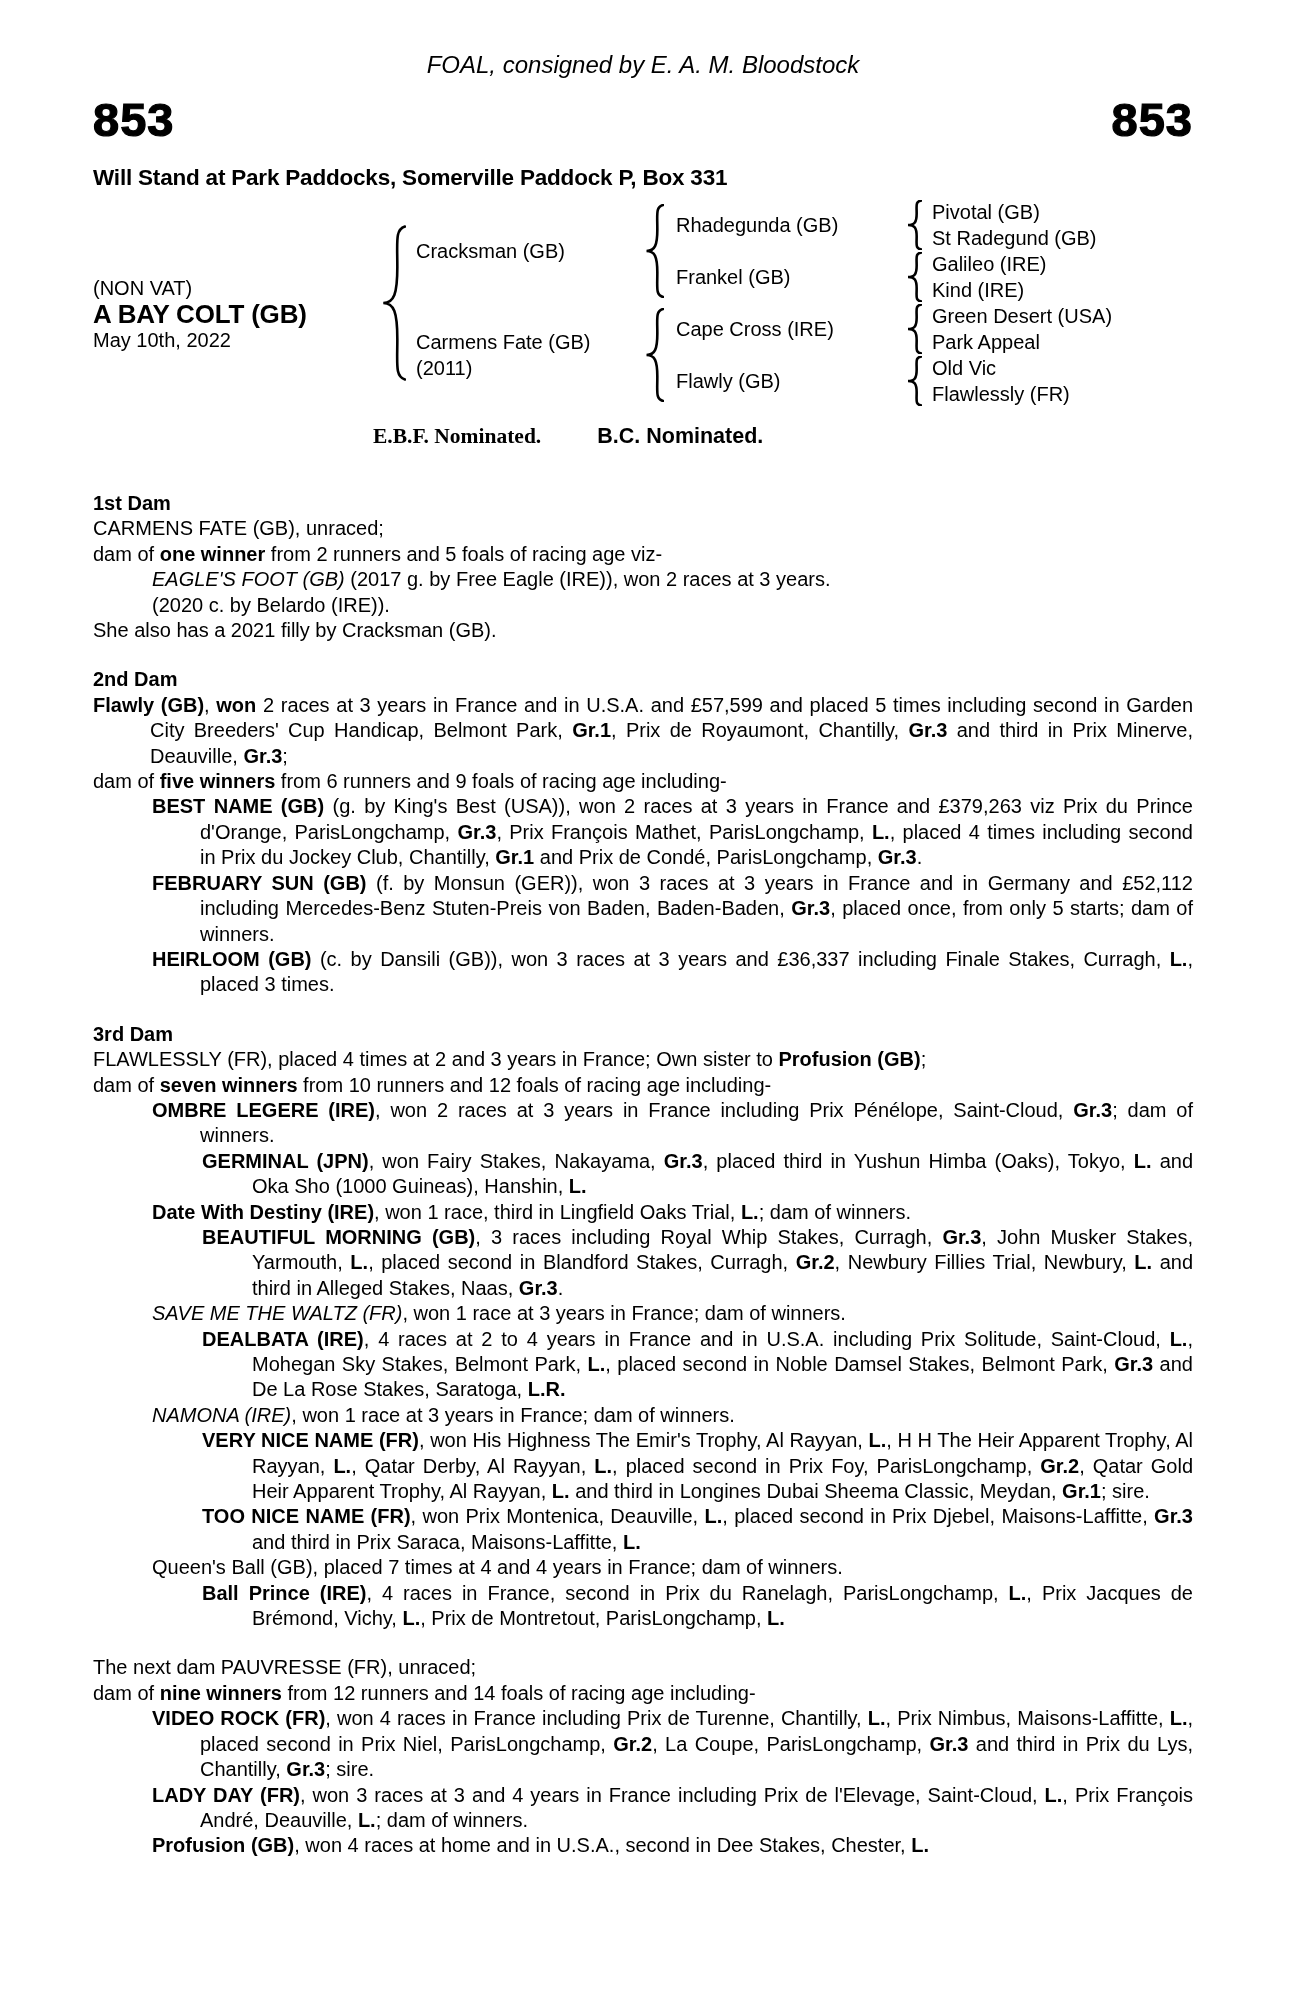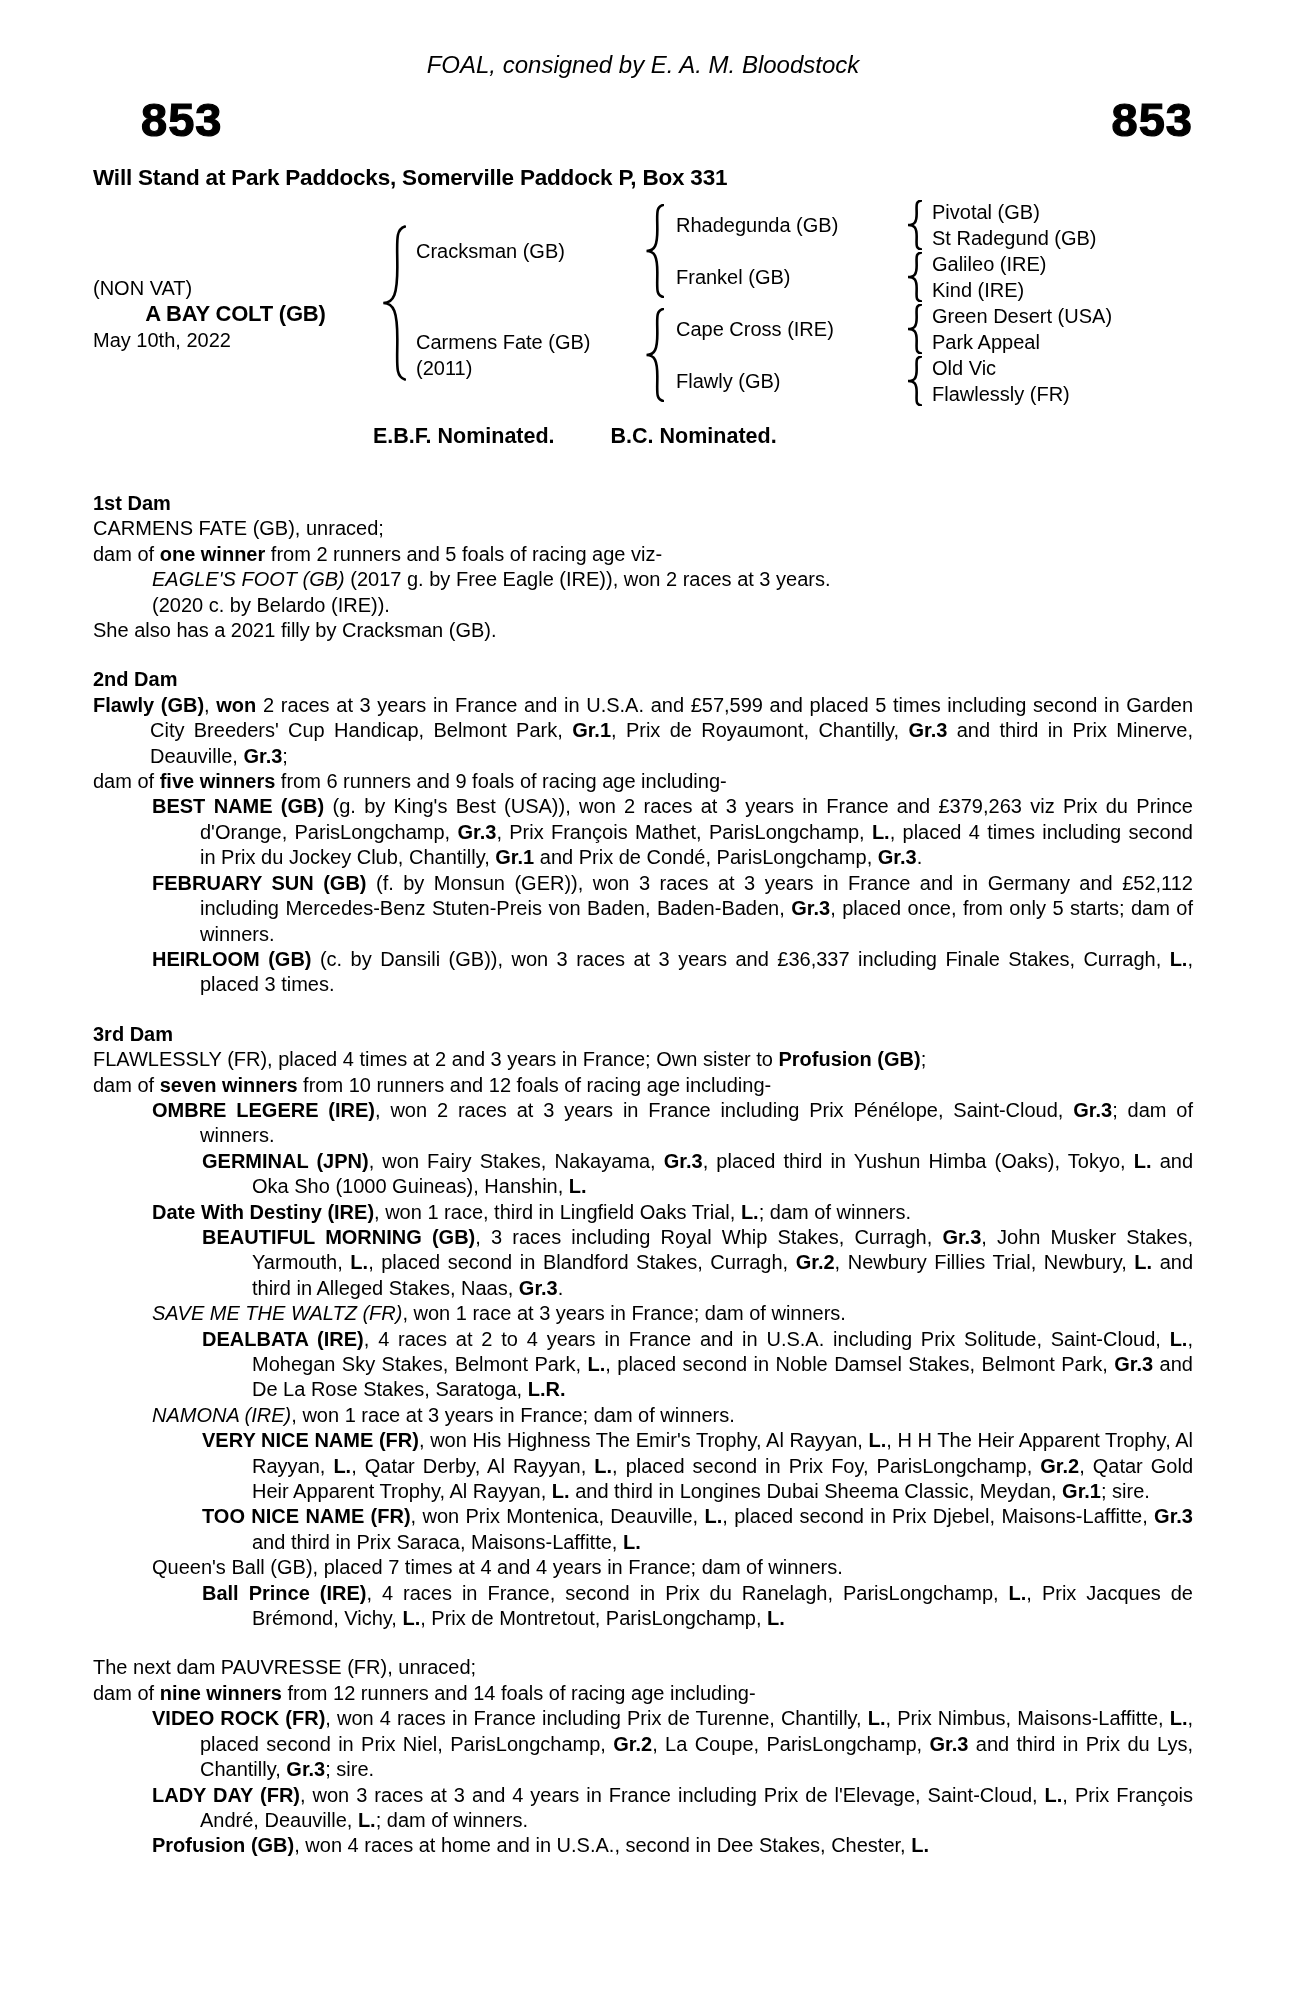--- a/index.html
+++ b/index.html
@@ -13,50 +13,50 @@
   }
   .content { width:1100px; margin-left:93px; padding-top:52px; }
 
   
   .consignor {
     text-align:center; font-style:italic;
     font-size:24px; line-height:26px;
   }
   .lot-row {
     display:flex; justify-content:space-between; align-items:flex-end;
-    margin-top:14px; height:50px;margin-left:48px;
+    margin-top:14px; height:50px;
   }
   .lot-num {
     font-size:47px; font-weight:700; line-height:44px;
     letter-spacing:1px; -webkit-text-stroke:1.2px #000;
   }
   .stand-line {
     margin-top:22px; font-weight:700; font-size:22.5px; line-height:27px;
     letter-spacing:-0.2px;
   }
 
   
   .pedigree { display:flex; align-items:center; margin-top:8px; height:208px; font-size:20px; }
   .ped-subject { width:285px; display:flex; flex-direction:column; justify-content:center; line-height:26px;margin-top:21px; }
-  .ped-subject .name { font-weight:700; font-size:22px; letter-spacing:-0.2px;text-align:center; }
+  .ped-subject .name { font-weight:700; font-size:26px; letter-spacing:-0.2px; }
   .gen-col { display:flex; flex-direction:column; }
   .gen1-row { display:flex; align-items:center; height:104px; }
   .gen1-name { width:234px; display:flex; flex-direction:column; justify-content:center; line-height:26px; padding-left:8px; }
   .gen2-row { display:flex; align-items:center; height:52px; }
   .gen2-name { width:238px; line-height:26px; padding-left:10px; }
   .gen3-name { height:26px; line-height:26px; padding-left:8px; white-space:nowrap; }
   .year:empty { display:none; }
   svg.brace { display:block; flex:0 0 auto; }
   .b1 { width:26px; height:156px; margin:0 2px; }
   .b2 { width:20px; height:94px;  margin:0 2px; }
   .b3 { width:16px; height:50px;  margin:0 2px; }
 
   
   .noms { display:flex; margin-top:16px; font-weight:700; font-size:21.5px; line-height:26px; }
-  .nom-ebf { margin-left:280px; }
+  .nom-ebf { margin-left:280px;font-family:Liberation Serif, serif; }
   .nom-bc  { margin-left:56px; }
 
   
   .sections { font-size:20px; line-height:25.4px; }
   .dam-section { margin-top:24px; }
   .dam-section:first-child { margin-top:42px; }
   .dam-heading { font-weight:700; }
   .para { text-align:justify; }
   .ind0 { padding-left:57px;  text-indent:-57px; }
   .ind1 { padding-left:107px; text-indent:-48px; }

